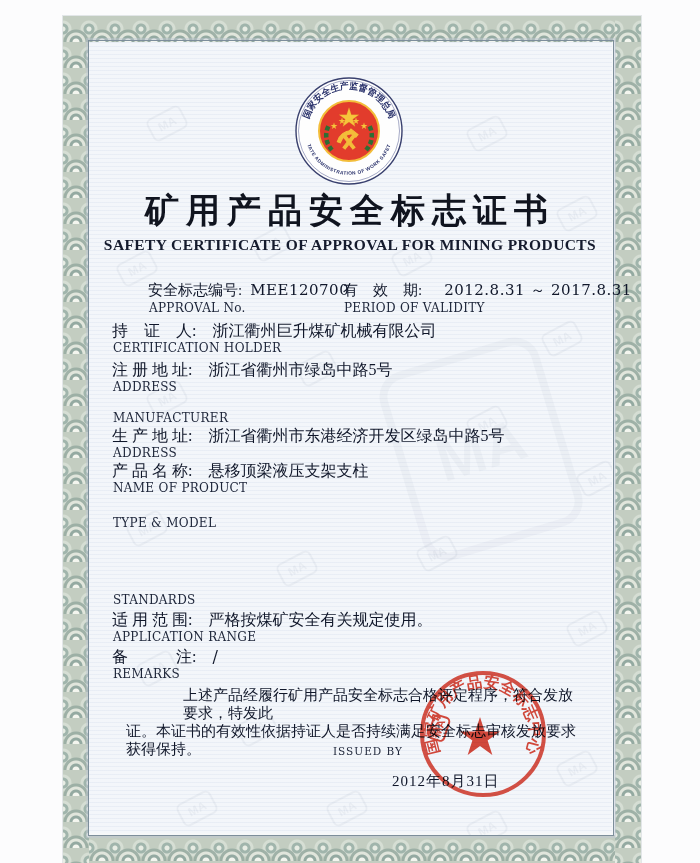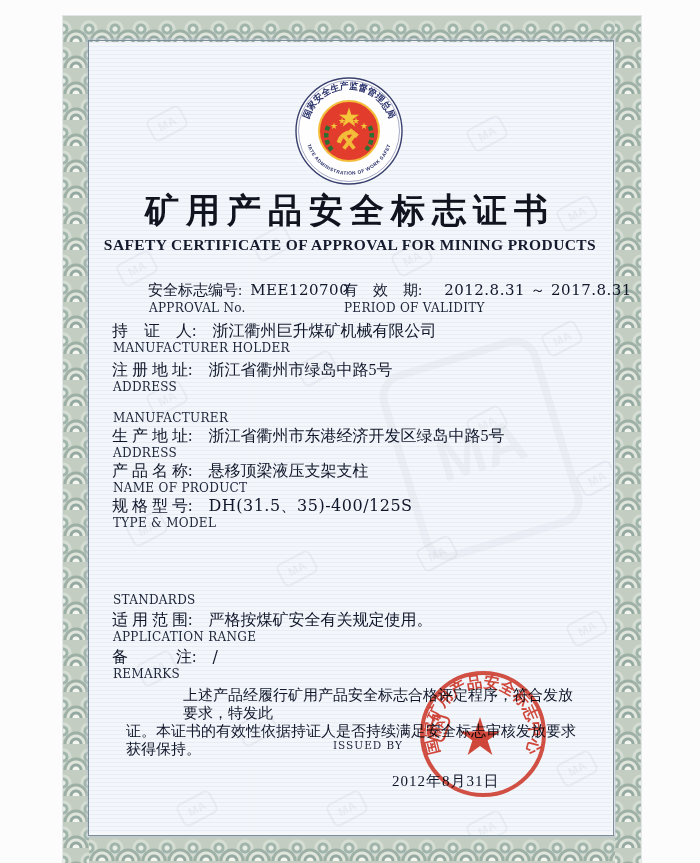--- a/index.html
+++ b/index.html
@@ -42,21 +42,21 @@
   .row .lbl{font-weight:normal;}
   .row .val{margin-left:16px;font-weight:normal;}
   .latin{font-family:"DejaVu Serif",serif;letter-spacing:.5px;}
   .sub{position:absolute;left:1px;top:20px;font-size:12px;letter-spacing:.3px;color:#1c2438;font-family:"DejaVu Serif",serif;white-space:nowrap;}
   .row-sm .main{font-size:15px;}
 
   .statement{left:126px;top:686px;width:456px;font-size:15px;line-height:18px;color:#10172a;}
   .statement .l1{padding-left:57px;}
   .issued{left:302px;top:736px;width:132px;text-align:center;}
   .issued .dept{font-size:17px;font-weight:bold;letter-spacing:4px;color:#10172a;}
-  .issued .by{font-size:10.5px;letter-spacing:1px;font-family:"DejaVu Serif",serif;color:#1c2438;margin-top:3px;}
+  .issued .by{font-size:10.5px;letter-spacing:1px;font-family:"DejaVu Serif",serif;color:#1c2438;margin-top:9px;}
   .date{left:392px;top:772px;font-size:15px;letter-spacing:1px;color:#10172a;}
 
   .emblem-svg{left:294px;top:76px;}
   .stamp-svg{left:408px;top:658px;mix-blend-mode:multiply;opacity:.92;}
 </style>
 </head>
 <body>
 
 <div class="stage">
 
@@ -139,39 +139,38 @@
       <span class="main"><span class="lbl">安全标志编号:</span><span class="val latin" style="margin-left:8px">MEE120700</span></span>
       <div class="sub">APPROVAL No.</div>
     </div>
     <div class="row row-sm" style="left:343px;top:281px">
       <span class="main"><span class="lbl">有　效　期:</span><span class="val latin" style="margin-left:22px">2012.8.31 ～ 2017.8.31</span></span>
       <div class="sub">PERIOD OF VALIDITY</div>
     </div>
 
     <div class="row" style="left:112px;top:321px">
       <span class="main"><span class="lbl">持　证　人:</span><span class="val">浙江衢州巨升煤矿机械有限公司</span></span>
-      <div class="sub">MANUFACTURER HOLDER</div>
+      <div class="sub">CERTIFICATION HOLDER</div>
     </div>
     <div class="row" style="left:112px;top:360px">
       <span class="main"><span class="lbl">注 册 地 址:</span><span class="val">浙江省衢州市绿岛中路5号</span></span>
       <div class="sub">ADDRESS</div>
     </div>
     <div class="row" style="left:112px;top:391px">
       <div class="sub">MANUFACTURER</div>
     </div>
     <div class="row" style="left:112px;top:426px">
       <span class="main"><span class="lbl">生 产 地 址:</span><span class="val">浙江省衢州市东港经济开发区绿岛中路5号</span></span>
       <div class="sub">ADDRESS</div>
     </div>
     <div class="row" style="left:112px;top:461px">
       <span class="main"><span class="lbl">产 品 名 称:</span><span class="val">悬移顶梁液压支架支柱</span></span>
       <div class="sub">NAME OF PRODUCT</div>
     </div>
     <div class="row" style="left:112px;top:496px">
-      <span class="main"><span class="lbl">规 格 型 号:</span><span class="val latin">DH(31.5、35)-400/125S</span></span>
       <div class="sub">TYPE &amp; MODEL</div>
     </div>
 
     <div class="row" style="left:112px;top:573px">
       <div class="sub">STANDARDS</div>
     </div>
     <div class="row" style="left:112px;top:610px">
       <span class="main"><span class="lbl">适 用 范 围:</span><span class="val">严格按煤矿安全有关规定使用。</span></span>
       <div class="sub">APPLICATION RANGE</div>
     </div>

